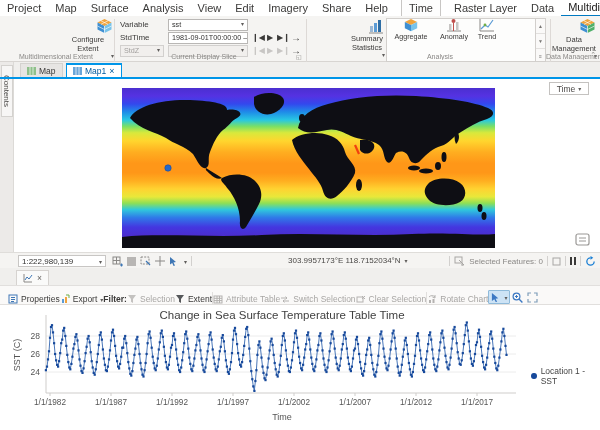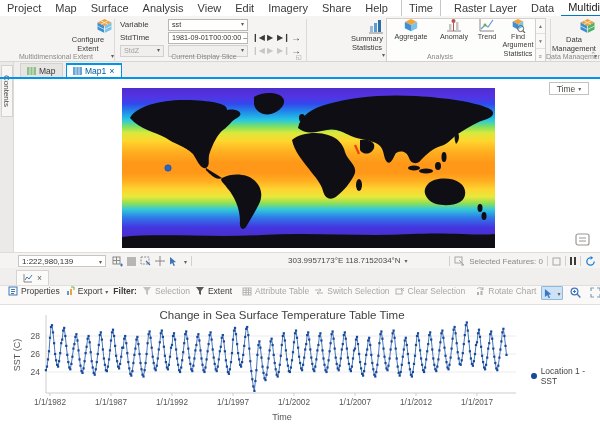--- a/index.html
+++ b/index.html
@@ -44,21 +44,21 @@
   .scale-combo{position:absolute;left:18px;top:2px;width:88px;height:12px;background:#fff;border:1px solid #c8c6c4;font-size:8px;color:#323130;display:flex;align-items:center;padding:0 3px}
   .sb-icons{position:absolute;left:112px;top:2px;display:flex;align-items:center;gap:4px;height:12px}
   .sb-div{width:1px;height:10px;background:#d2d0ce}
   .coords{position:absolute;left:288px;top:3px;font-size:8px;color:#4a4846;display:flex;gap:4px;align-items:center}
   .sb-right{position:absolute;right:4px;top:2px;display:flex;align-items:center;gap:4px;height:12px;color:#8a8886}
   .pausebar{display:inline-flex;gap:2px}
   .pausebar i{display:block;width:2px;height:8px;background:#3b3a39}
   
   .chartpanel{position:absolute;left:0;top:268px;width:600px;height:162px;background:#f0efed}
   .ctab{position:absolute;left:16px;top:2px;height:15px;background:#fafaf9;border:1px solid #d6d3d0;border-bottom:none;display:flex;align-items:center;gap:4px;font-size:8.5px;color:#3b3a39;padding:0 6px}
-  .ctoolbar{position:absolute;left:0;top:17px;width:600px;height:20px;background:#faf9f8;border-top:1px solid #e1dfdd;border-bottom:1px solid #e1dfdd;display:flex;align-items:flex-start;gap:5px;padding:0 8px;font-size:8.5px}
+  .ctoolbar{position:absolute;left:0;top:17px;width:600px;height:20px;background:#faf9f8;border-top:1px solid #e1dfdd;border-bottom:1px solid #e1dfdd;display:flex;align-items:flex-end;padding:0 8px;font-size:8.5px}
   .tbtn{display:flex;align-items:center;gap:3px;color:#3b3a39;white-space:nowrap}
   .tbtn.dis{color:#a8a6a4}
   .tbtn.iconbtn{padding:1px 2px}
   .tbtn.activebtn{background:#cde3f5;border:1px solid #8fbada;border-radius:1px;padding:1px 2px}
   .tdiv{width:1px;height:12px;background:#e1dfdd}
   .chart-body{position:absolute;left:0;top:37px;width:600px;height:125px;background:#fff}
   .chart-title{position:absolute;left:46px;top:4px;width:472px;text-align:center;font-size:11.5px;color:#3f3f3f}
   .ylab{position:absolute;left:12px;top:85px;width:70px;text-align:center;font-size:9px;color:#555;transform:rotate(-90deg);transform-origin:0 0}
   .xlab{position:absolute;left:46px;top:107px;width:472px;text-align:center;font-size:9px;color:#555}
   .legend{position:absolute;left:531px;top:61px;display:flex;align-items:center;gap:4px;font-size:8.5px;color:#444}
@@ -171,32 +171,20 @@
   </div>
   <div class="gitem" style="left:472px;width:30px">
     <span class="i">
       <svg width="16" height="15" viewBox="0 0 16 15">
           <path d="M1,13 15,13 M1,13 1,1" stroke="#8a8886"></path>
           <path d="M2,11 6,7 9,9 14,2" stroke="#5b9bd5" stroke-width="1.2" fill="none"></path>
           <circle cx="6" cy="7" r="1.4" fill="#70ad47"></circle>
         </svg>
     </span>
     <span>Trend</span>
-  </div>
-  <div class="gitem" style="left:500px;width:36px">
-    <span class="i">
-      <svg width="16" height="15" viewBox="0 0 18 17">
-          <polygon points="9,1 15,4 9,7 3,4" fill="#f0a33c"></polygon>
-          <polygon points="3,4 9,7 9,13 3,10" fill="#3f8fd2"></polygon>
-          <polygon points="15,4 9,7 9,13 15,10" fill="#79c3ea"></polygon>
-          <circle cx="12" cy="12" r="3.4" fill="none" stroke="#605e5c" stroke-width="1.1"></circle>
-          <path d="M14.4,14.4 17,17" stroke="#605e5c" stroke-width="1.3"></path>
-        </svg>
-    </span>
-    <span>Find Argument Statistics</span>
   </div>
   <div class="gscroll">
       <span>▲</span>
       <span>▼</span>
       <span>≡</span>
     </div>
   <div class="glabel" style="left:380px;width:120px">Analysis</div>
   <div class="vdiv" style="left:550px"></div>
 
   <div class="rbtn" style="left:551px;top:2px;width:46px">

